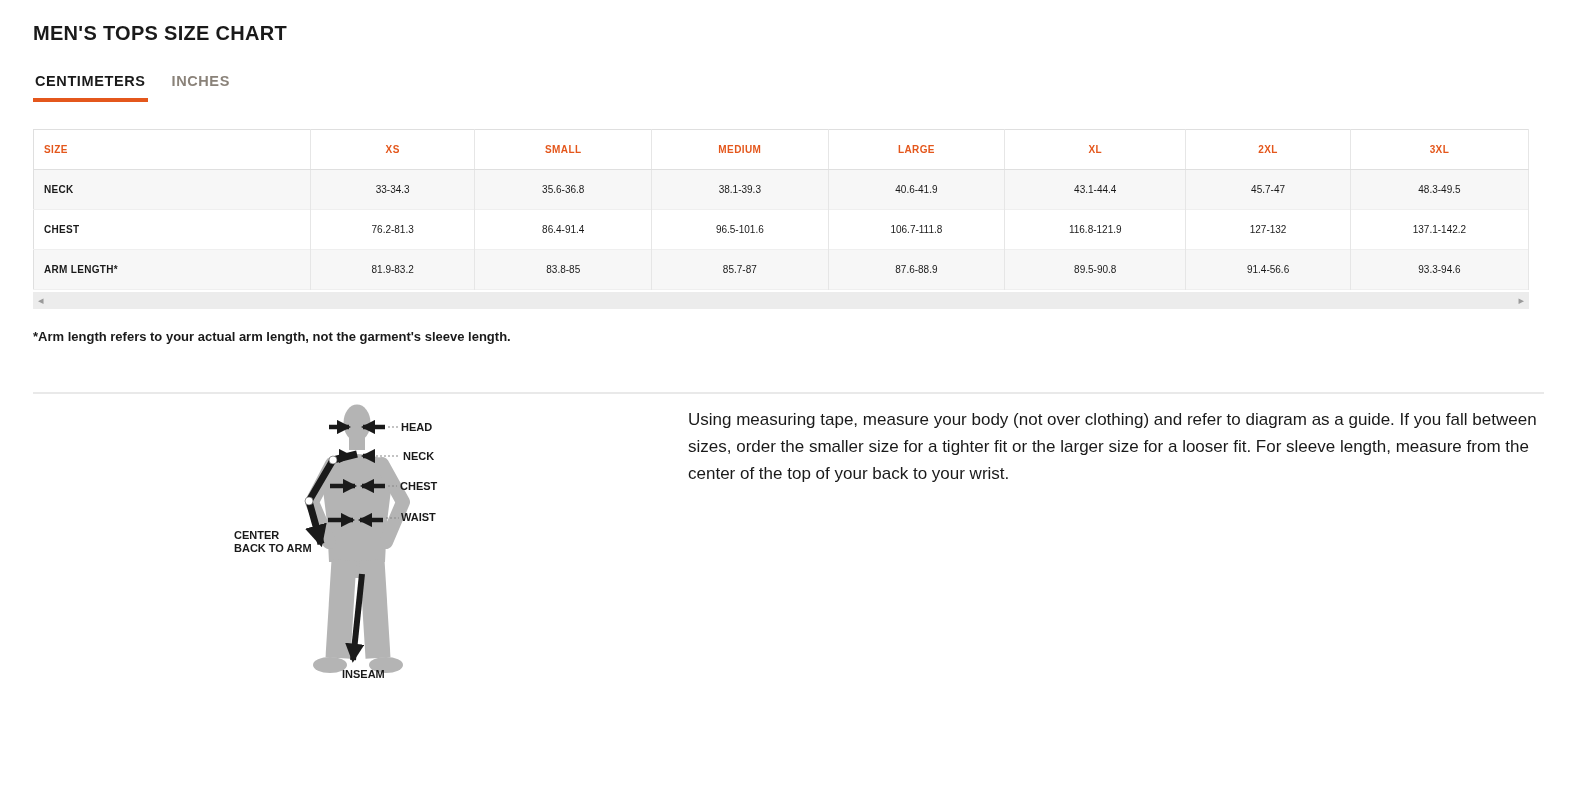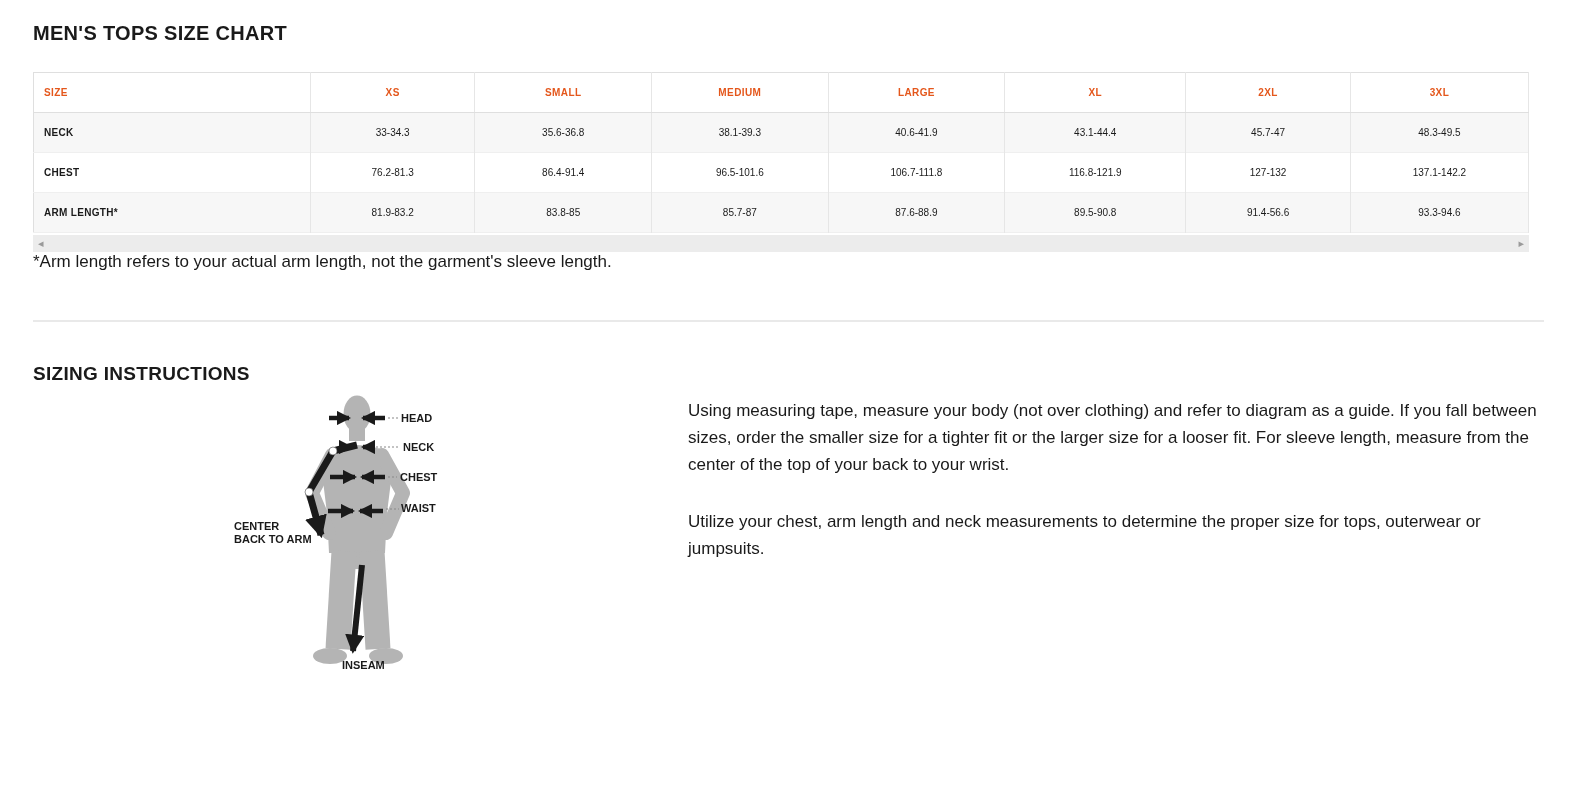--- a/index.html
+++ b/index.html
@@ -90,21 +90,21 @@
     display: flex; justify-content: space-between; align-items: center;
     padding: 0 5px;
   }
   .scroll-arrow {
     color: var(--scrollbar-arrow);
     font-size: 11px; line-height: 1;
     cursor: pointer;
     user-select: none;
   }
 
-  .footnote { margin-top: 0; font-size: 17px; }
+  .footnote { margin-top: 20px; font-size: 13px; font-weight: bold; }
 
   .divider { margin-top: 48px; width: 1511px; height: 2px; background: var(--divider); }
 
   h2.section-title {
     margin: 41px 0 0 0;
     font-size: 19px;
     font-weight: bold;
     letter-spacing: 0.3px;
   }
 
@@ -122,20 +122,24 @@
     fill: var(--text);
   }
 </style>
 </head>
 <body>
 
 <div class="page">
 
   <h1 class="page-title">MEN'S TOPS SIZE CHART</h1>
 
+  <div class="tabs">
+    <div class="tab active">CENTIMETERS</div>
+    <div class="tab">INCHES</div>
+  </div>
 
   <table class="size-chart">
     <colgroup>
       <col class="c0">
         <col class="c1">
         <col class="c2">
         <col class="c3">
       <col class="c4">
         <col class="c5">
         <col class="c6">
@@ -189,21 +193,20 @@
 
   <div class="h-scrollbar">
     <span class="scroll-arrow">◂</span>
     <span class="scroll-arrow">▸</span>
   </div>
 
   <div class="footnote">*Arm length refers to your actual arm length, not the garment's sleeve length.</div>
 
   <div class="divider"></div>
 
-  <h2 class="section-title">SIZING INSTRUCTIONS</h2>
 
   <div class="instructions">
     <div class="diagram-col">
       <svg width="210" height="292" viewBox="0 0 210 292">
         <defs>
           <marker id="arr" viewBox="0 0 10 10" refX="8.5" refY="5" markerWidth="3.2" markerHeight="3.2" orient="auto-start-reverse">
             <path d="M0,0 L10,5 L0,10 z" fill="#1a1a1a"></path>
           </marker>
         </defs>
 
@@ -250,17 +253,16 @@
         <text class="svg-label" x="171" y="58">NECK</text>
         <text class="svg-label" x="168" y="88">CHEST</text>
         <text class="svg-label" x="169" y="119">WAIST</text>
         <text class="svg-label" x="2" y="137">CENTER</text>
         <text class="svg-label" x="2" y="150">BACK TO ARM</text>
         <text class="svg-label" x="110" y="276">INSEAM</text>
       </svg>
     </div>
     <div class="text-col">
       <p>Using measuring tape, measure your body (not over clothing) and refer to diagram as a guide. If you fall between sizes, order the smaller size for a tighter fit or the larger size for a looser fit. For sleeve length, measure from the center of the top of your back to your wrist.</p>
-      <p>Utilize your chest, arm length and neck measurements to determine the proper size for tops, outerwear or jumpsuits.</p>
     </div>
   </div>
 
 </div>
 
 </body></html>

